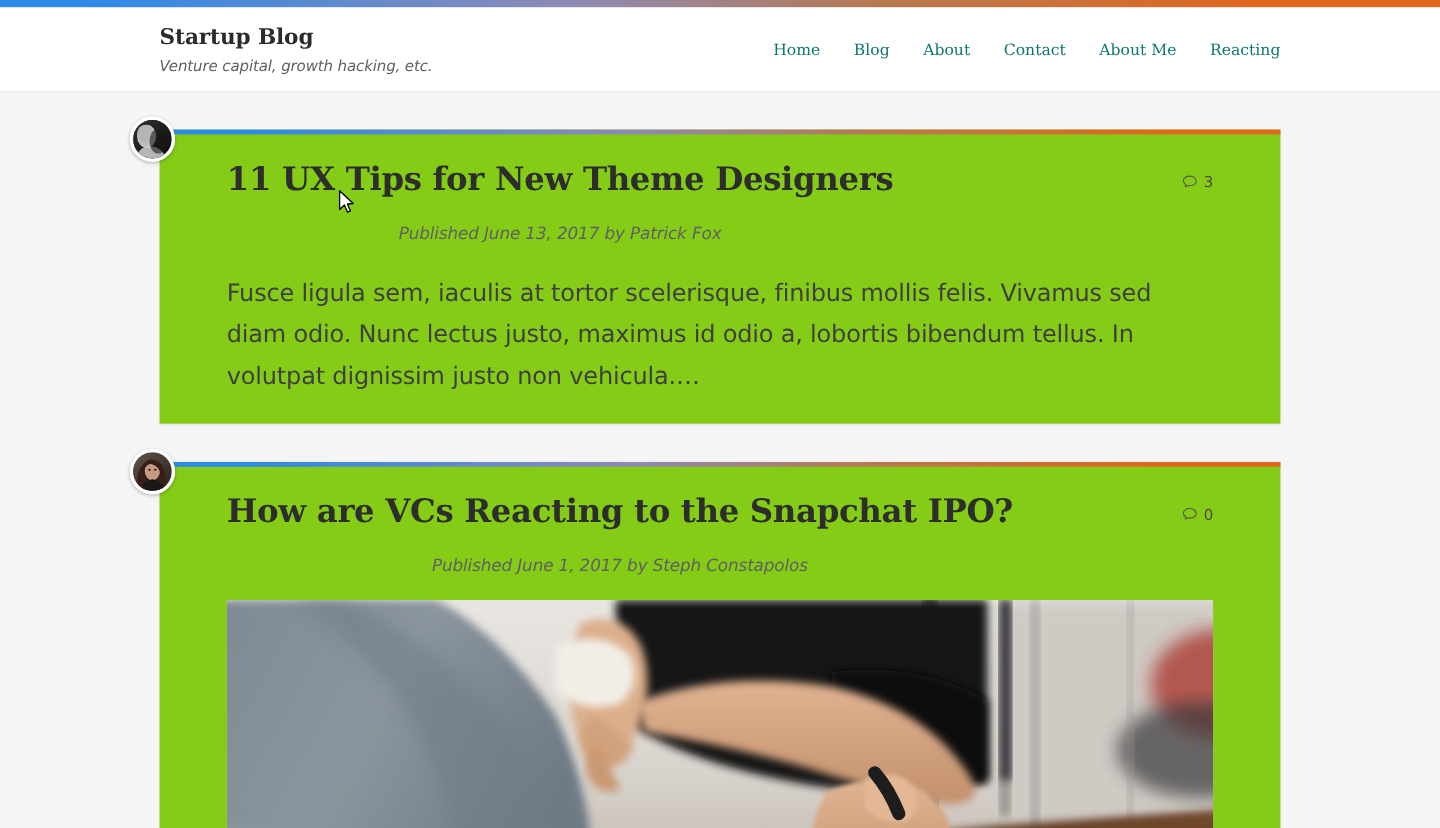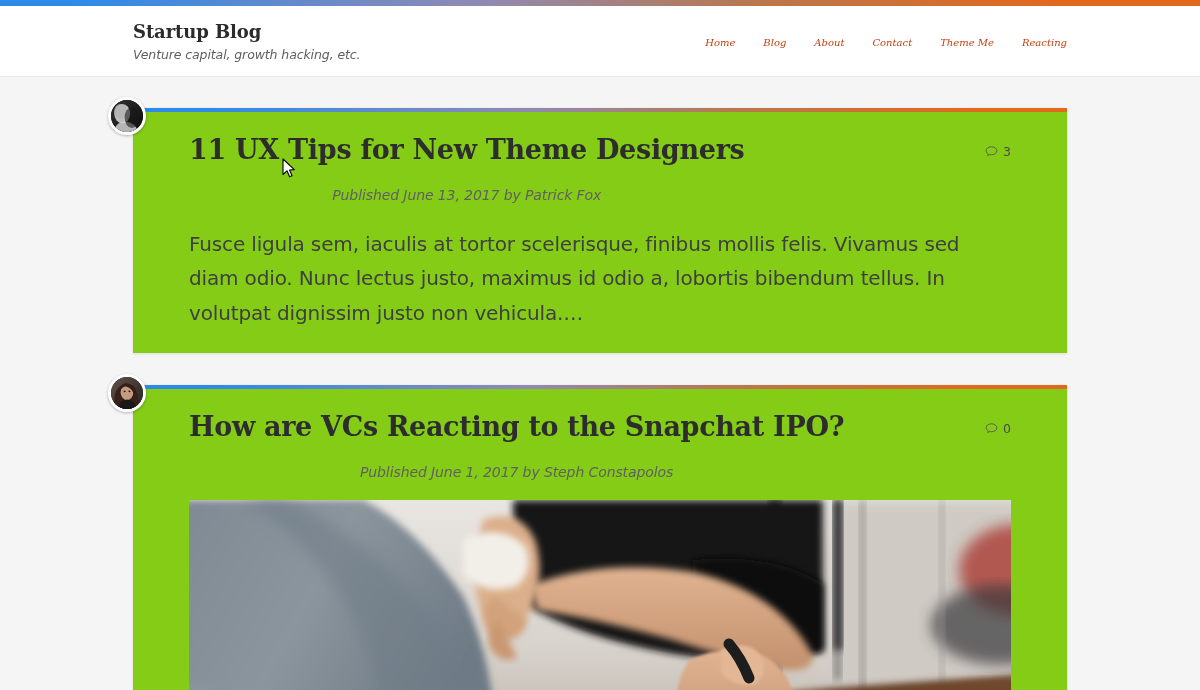--- a/index.html
+++ b/index.html
@@ -70,26 +70,25 @@
 
   .main-nav {
     display: flex;
     align-items: center;
     gap: 28px;
     padding-top: 2px;
   }
 
   .nav-link {
     font-family: "DejaVu Serif", "Liberation Serif", serif;
-    font-size: 10px;
-    color: #c2410c;
+    font-size: 13px;
+    color: #0f766e;
     text-decoration: none;
     white-space: nowrap;
     cursor: pointer;
-    font-style: italic;
   }
 
   
   .content {
     position: absolute;
     top: 77px; left: 0;
     width: 1200px;
     padding-top: 31px;
   }
 
@@ -213,21 +212,21 @@
   <div class="header-inner">
     <div class="brand">
       <div class="site-title">Startup Blog</div>
       <div class="site-tagline">Venture capital, growth hacking, etc.</div>
     </div>
     <nav class="main-nav">
       <a class="nav-link">Home</a>
       <a class="nav-link">Blog</a>
       <a class="nav-link">About</a>
       <a class="nav-link">Contact</a>
-      <a class="nav-link">Theme Me</a>
+      <a class="nav-link">About Me</a>
       <a class="nav-link">Reacting</a>
     </nav>
   </div>
 </header>
 
 <main class="content">
 
   <article class="post-card">
     <div class="card-topbar"></div>
 

